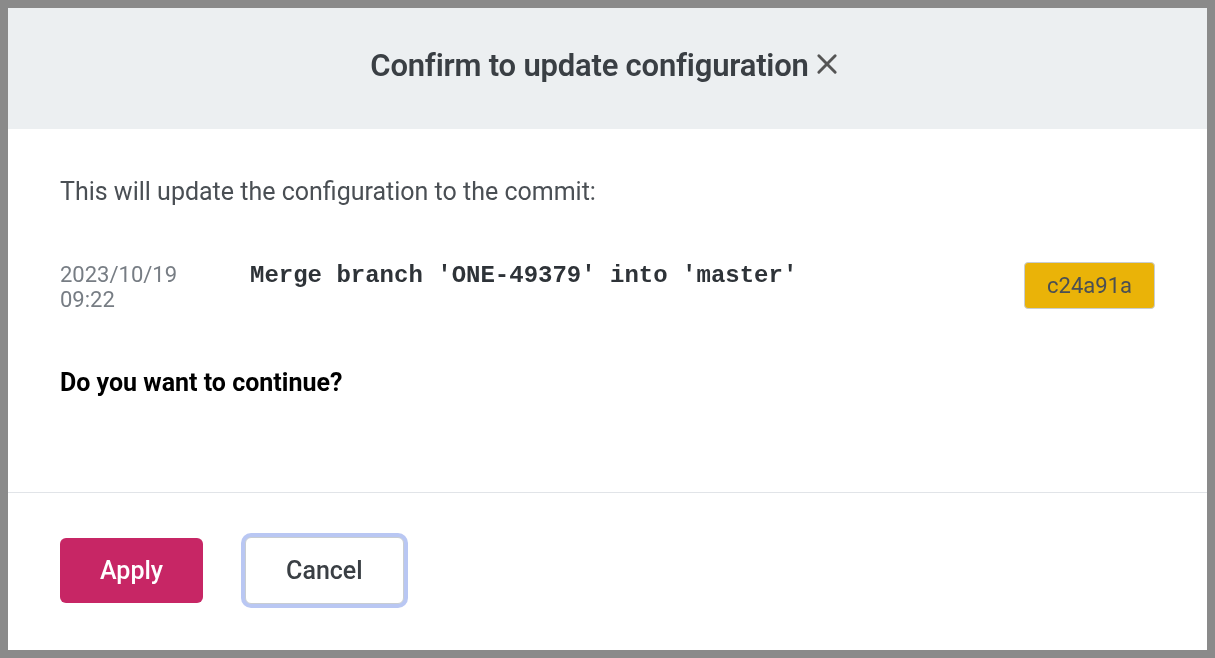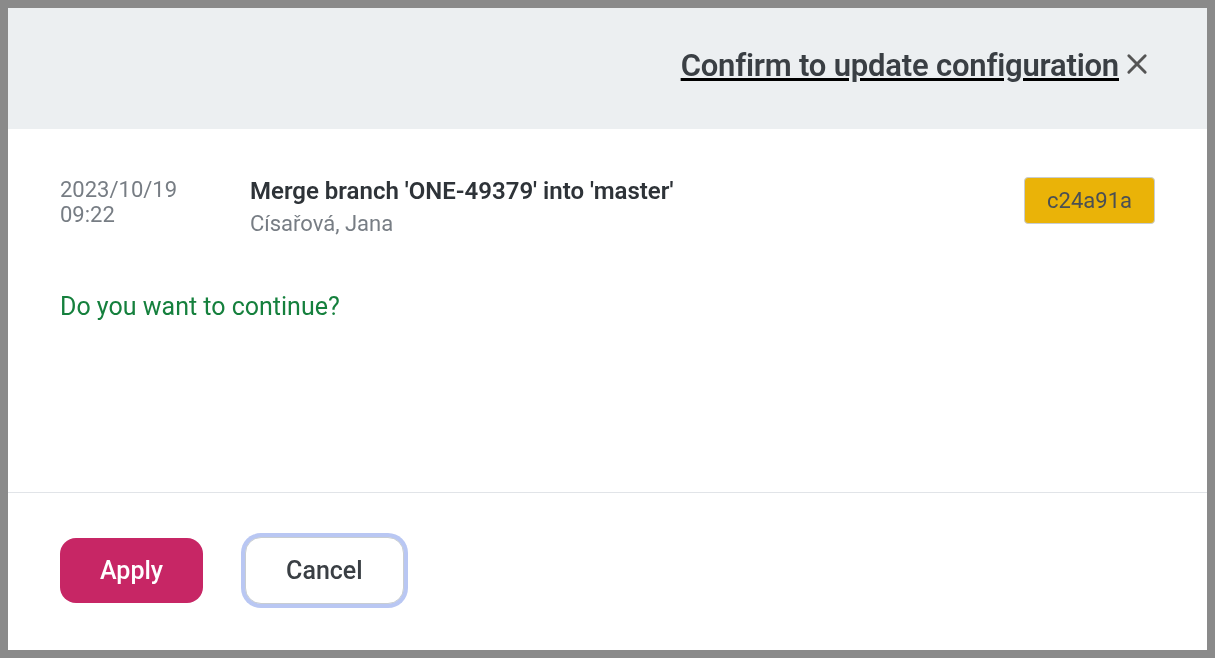--- a/index.html
+++ b/index.html
@@ -28,22 +28,21 @@
       bottom: 8px;
       background: #ffffff;
       display: flex;
       flex-direction: column;
     }
     .dialog-header {
       background: #eceff1;
       padding: 38px 52px 44px 52px;
       display: flex;
       align-items: center;
-      justify-content: flex-end;
-      text-decoration: underline;
+      justify-content: center;
     }
     .dialog-title {
       font-size: 31px;
       font-weight: 600;
       color: #3a3f44;
       letter-spacing: -0.2px;
     }
     .close-button {
       background: none;
       border: none;
@@ -90,52 +89,54 @@
     .commit-info {
       flex: 1;
       display: flex;
       flex-direction: column;
       gap: 6px;
     }
     .commit-message {
       font-size: 24px;
       font-weight: 600;
       color: #2e3338;
+      font-family: Liberation Mono, monospace;
     }
     .commit-author {
       font-size: 22px;
       color: #777d84;
     }
     .commit-hash {
       flex: 0 0 auto;
       align-self: flex-start;
       background: #eab308;
       border: 1px solid #c8cdd2;
       border-radius: 4px;
       padding: 10px 22px;
       font-size: 22px;
       color: #4a4f54;
       font-family: inherit;
     }
     .confirm-text {
       font-size: 25px;
-      color: #15803d;
+      color: #000000;
+      font-weight: bold;
     }
     .dialog-footer {
       border-top: 1px solid #e1e4e8;
       padding: 44px 52px 46px 52px;
       display: flex;
       gap: 32px;
       align-items: center;
     }
     .btn {
       font-size: 25px;
       font-weight: 500;
       padding: 18px 40px;
-      border-radius: 16px;
+      border-radius: 6px;
       cursor: pointer;
       font-family: inherit;
       border: none;
     }
     .btn-primary {
       background: #c72665;
       color: #ffffff;
     }
     .btn-secondary {
       background: #ffffff;
@@ -158,29 +159,29 @@
       <span>
         <svg viewBox="0 0 24 24" fill="none" stroke="currentColor" stroke-width="2.5" stroke-linecap="round">
           <line x1="5" y1="5" x2="19" y2="19"></line>
           <line x1="19" y1="5" x2="5" y2="19"></line>
         </svg>
       </span>
     </button>
   </div>
 
   <div class="dialog-body">
+    <p class="intro-text">This will update the configuration to the commit:</p>
 
     <div class="commit-row">
       <div class="commit-datetime">
         <span class="commit-date">2023/10/19</span>
         <span class="commit-time">09:22</span>
       </div>
       <div class="commit-info">
         <span class="commit-message">Merge branch 'ONE-49379' into 'master'</span>
-        <span class="commit-author">Císařová, Jana</span>
       </div>
       <div class="commit-hash">c24a91a</div>
     </div>
 
     <p class="confirm-text">Do you want to continue?</p>
   </div>
 
   <div class="dialog-footer">
     <button class="btn btn-primary">Apply</button>
     <button class="btn btn-secondary">Cancel</button>

